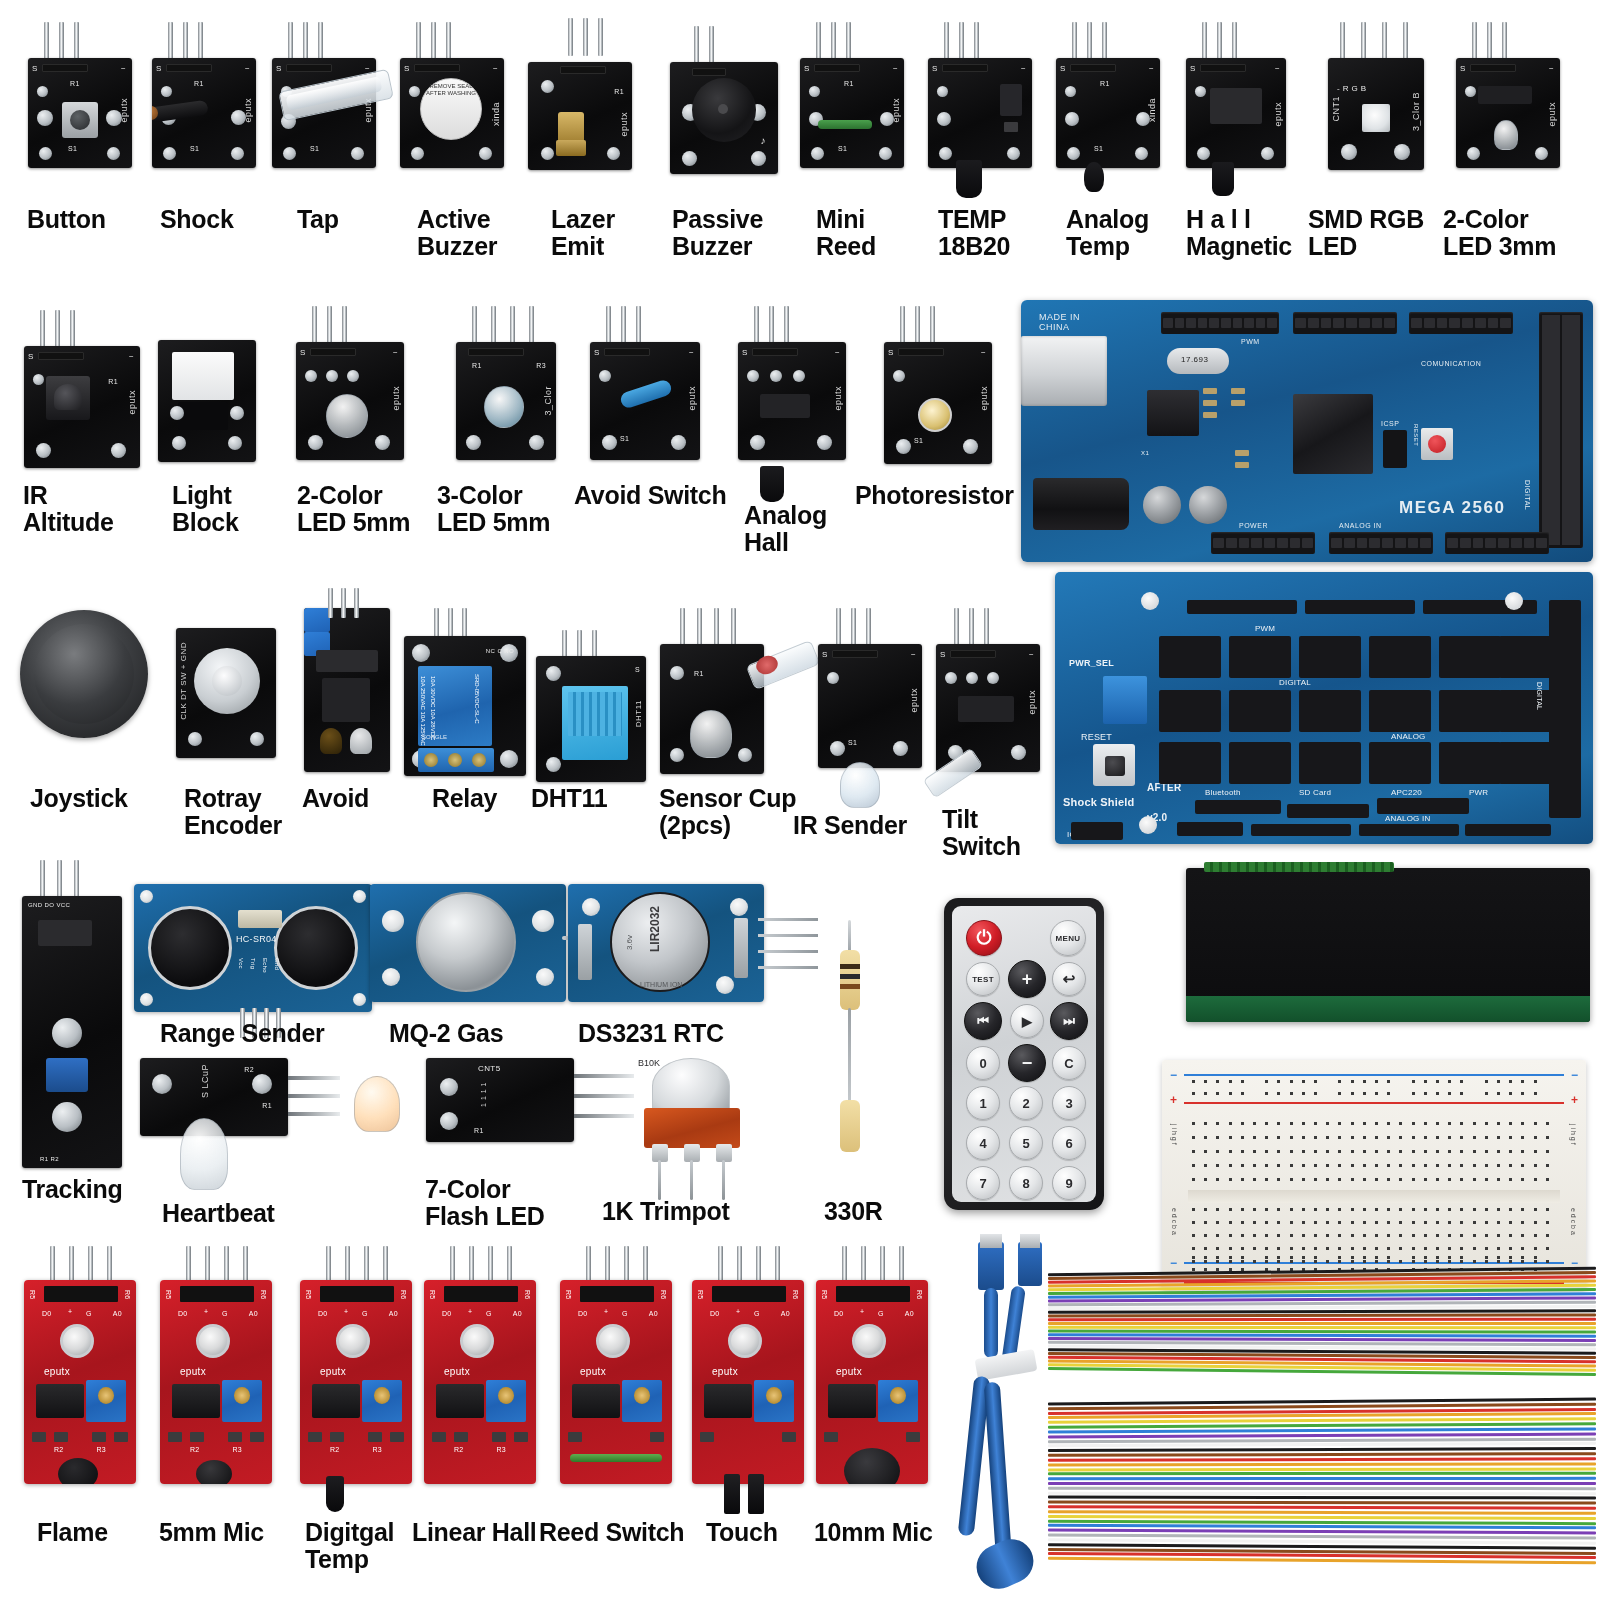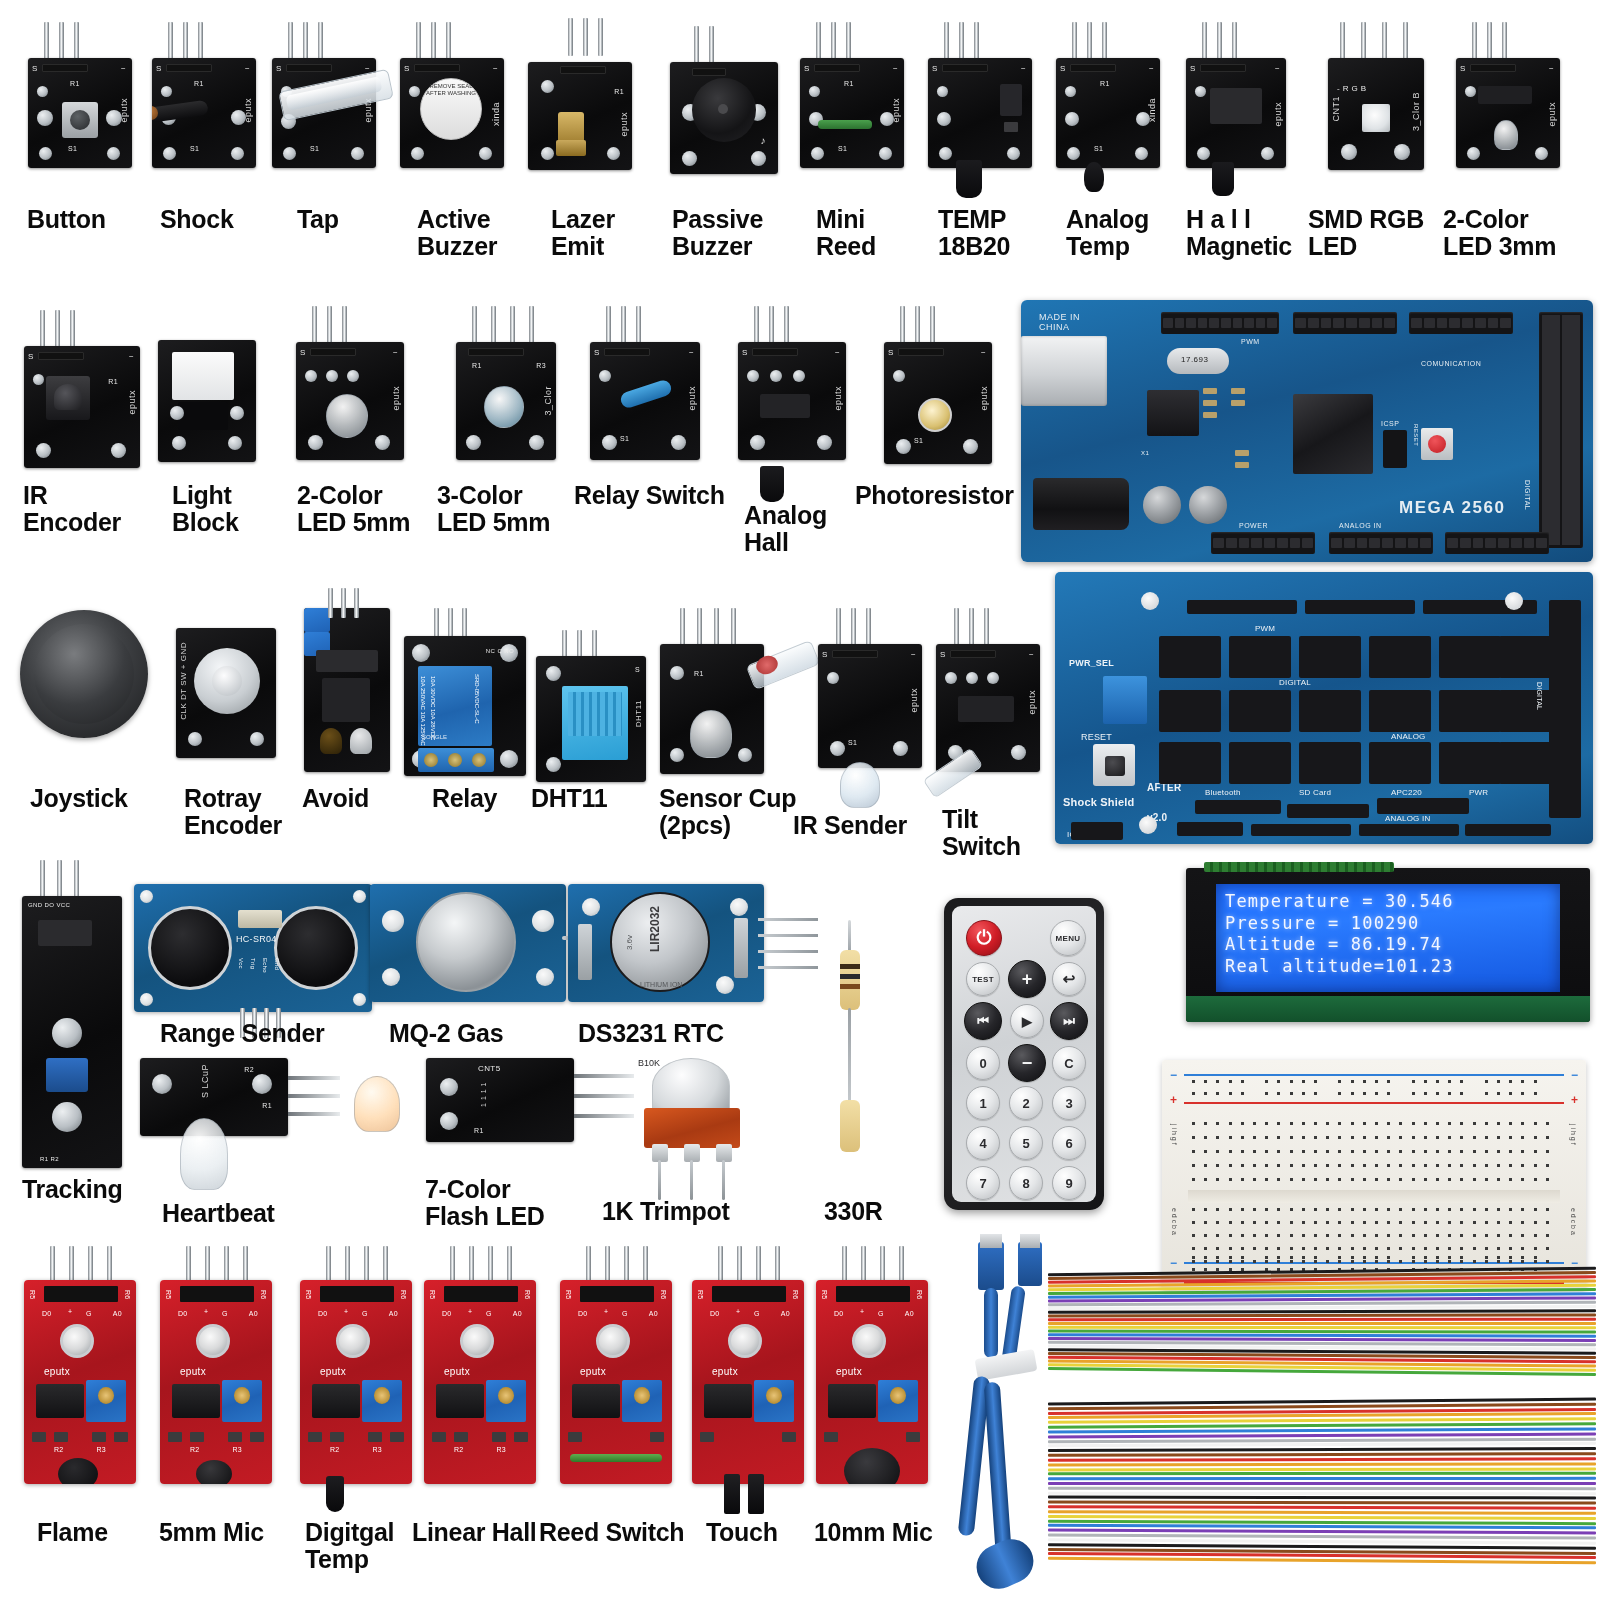--- a/index.html
+++ b/index.html
@@ -602,21 +602,21 @@
       <div class="silkv" style="right:3px;top:44px;font-size:9px;writing-mode:vertical-rl;">eputx</div>
       <div class="pad" style="left:9px;top:28px;width:11px;height:11px;"></div>
       <div class="pad" style="left:12px;bottom:10px;width:15px;height:15px;"></div>
       <div class="pad" style="right:14px;bottom:10px;width:15px;height:15px;"></div>
       <div style="position:absolute;left:22px;top:30px;width:44px;height:44px;background:linear-gradient(180deg,#3d3d40,#18181b);border-radius:3px;"></div>
       <div style="position:absolute;left:30px;top:38px;width:28px;height:26px;background:radial-gradient(ellipse at 40% 35%,#55555a,#1c1c1f);border-radius:50% 50% 20% 20%;"></div>
       <div class="silk" style="right:22px;top:32px;font-size:7px;">R1</div>
     </div>
   </div>
   <div class="cap" style="left:23px;top:482px;font-size:25px;">IR
-Encoder</div>
+Altitude</div>
 
   <div class="item" style="left:158px;top:330px;">
     <div class="ky" style="left:0;top:10px;width:98px;height:122px;">
       <div style="position:absolute;left:14px;top:12px;width:62px;height:48px;background:linear-gradient(180deg,#fbfbfb,#e2e4e6);border-radius:2px;"></div>
       <div style="position:absolute;left:20px;top:62px;width:50px;height:28px;background:#0a0a0c;border-radius:2px;"></div>
       <div class="pad" style="left:12px;top:66px;width:14px;height:14px;"></div>
       <div class="pad" style="right:12px;top:66px;width:14px;height:14px;"></div>
       <div class="pad" style="left:14px;bottom:12px;width:14px;height:14px;"></div>
       <div class="pad" style="right:14px;bottom:12px;width:14px;height:14px;"></div>
     </div>
@@ -677,21 +677,21 @@
       <div class="silk" style="left:4px;top:6px;">S</div>
       <div class="silk" style="right:6px;top:6px;">−</div>
       <div class="silkv" style="right:3px;top:44px;font-size:9px;writing-mode:vertical-rl;">eputx</div>
       <div class="pad" style="left:9px;top:28px;width:12px;height:12px;"></div>
       <div class="pad" style="left:12px;bottom:10px;width:15px;height:15px;"></div>
       <div class="pad" style="right:14px;bottom:10px;width:15px;height:15px;"></div>
       <div class="silk" style="left:30px;bottom:18px;font-size:7px;">S1</div>
       <div style="position:absolute;left:30px;top:44px;width:52px;height:16px;background:linear-gradient(180deg,#4aa8e2,#1f6fae);border-radius:8px;transform:rotate(-18deg);"></div>
     </div>
   </div>
-  <div class="cap" style="left:574px;top:482px;font-size:25px;">Relay Switch</div>
+  <div class="cap" style="left:574px;top:482px;font-size:25px;">Avoid Switch</div>
 
   <div class="item" style="left:738px;top:306px;">
     <div class="pins" style="left:16px;top:0px;">
         <div class="pin"></div>
         <div class="pin"></div>
         <div class="pin"></div>
       </div>
     <div class="ky" style="left:0;top:36px;width:108px;height:118px;">
       <div class="hdr" style="left:14px;top:6px;width:46px;height:8px;"></div>
       <div class="silk" style="left:4px;top:6px;">S</div>
@@ -1047,26 +1047,20 @@
       <div class="pad" style="left:12px;bottom:12px;width:15px;height:15px;"></div>
       <div class="pad" style="right:14px;bottom:12px;width:15px;height:15px;"></div>
       <div style="position:absolute;left:22px;top:52px;width:56px;height:26px;background:#222225;border-radius:2px;"></div>
     </div>
     <div style="position:absolute;left:-12px;top:154px;width:58px;height:22px;background:linear-gradient(180deg,rgba(252,253,254,.95),rgba(205,216,224,.8));border:1px solid #c3ccd3;border-radius:5px;transform:rotate(-34deg);"></div>
   </div>
   <div class="cap" style="left:942px;top:806px;font-size:25px;">Tilt
 Switch</div>
 
   <div class="lcdmod" style="left:1186px;top:868px;width:404px;height:154px;">
-    <div class="glass" style="left:30px;top:16px;right:30px;height:108px;">
-      <div class="ln">Temperature = 30.546</div>
-      <div class="ln">Pressure = 100290</div>
-      <div class="ln">Altitude = 86.19.74</div>
-      <div class="ln">Real altitude=101.23</div>
-    </div>
     <div class="pcbgreen"></div>
     <div style="position:absolute;left:18px;top:-6px;width:190px;height:10px;background:repeating-linear-gradient(90deg,#2e7d32 0 6px,#1b5e20 6px 9px);border-radius:2px;"></div>
   </div>
 
   <div class="item" style="left:22px;top:860px;">
     <div class="pins" style="left:18px;top:0px;gap:12px;">
         <div class="pin"></div>
         <div class="pin"></div>
         <div class="pin"></div>
       </div>

